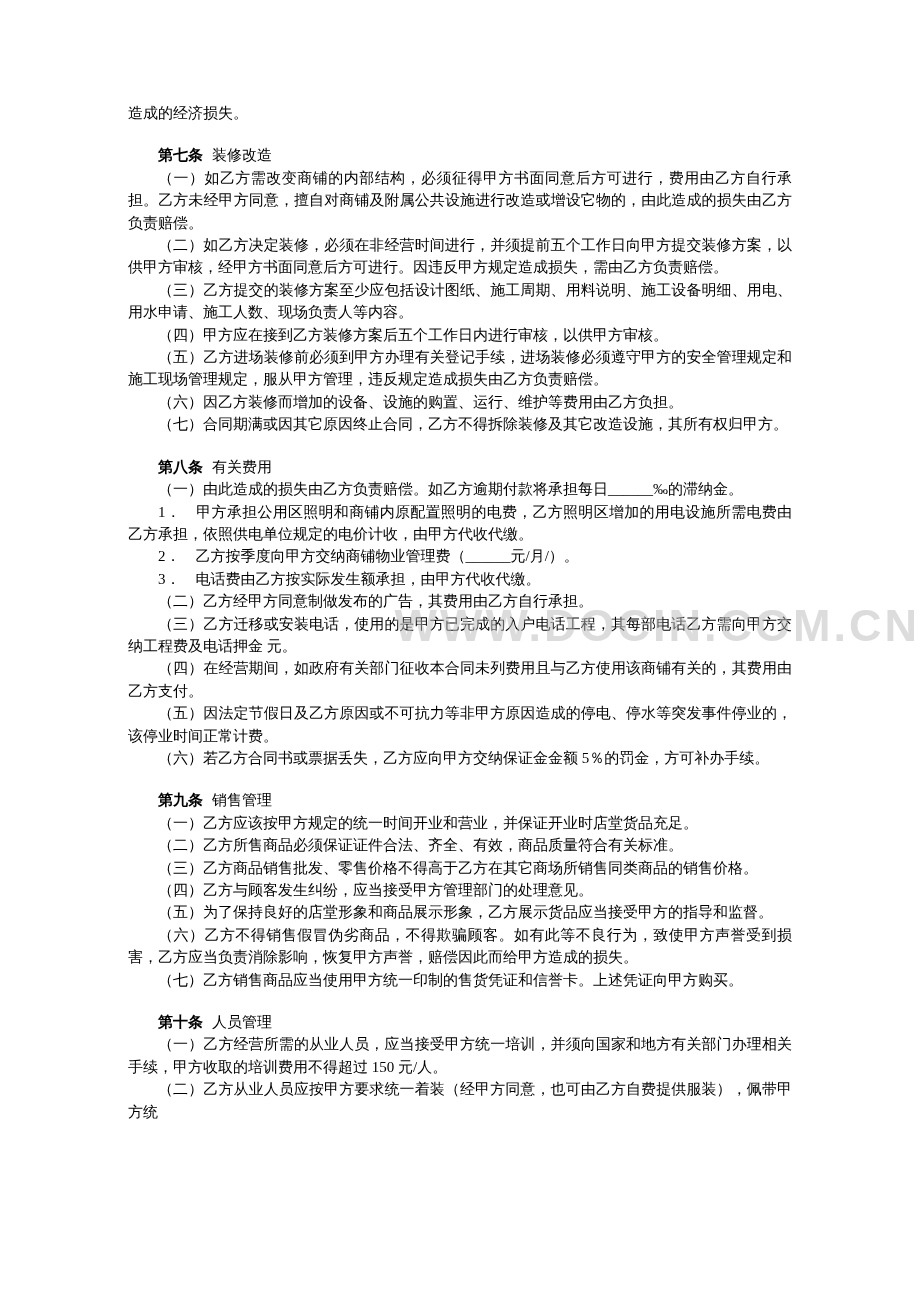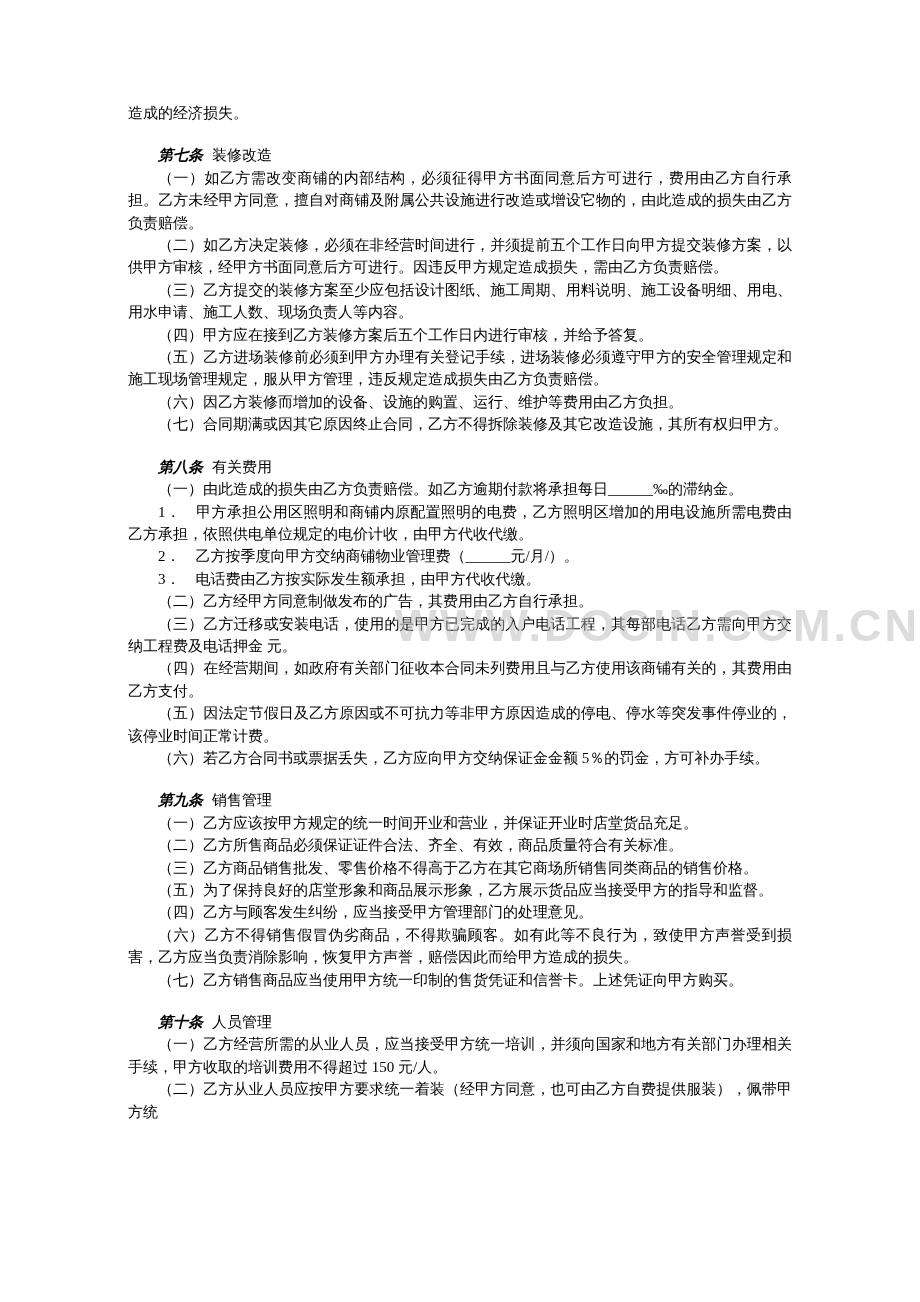--- a/index.html
+++ b/index.html
@@ -24,21 +24,21 @@
   p {
     margin: 0;
     font-size: 15px;
     line-height: 22.4px;
     text-align: justify;
     text-indent: 2em;
     word-break: break-all;
   }
   p.intro { text-indent: 0; }
   p.heading { margin-top: 20px; }
-  .sec-num { font-weight: bold; font-style: italic; }
+  .sec-num { font-weight: bold; }
   .sec-title { margin-left: 0.6em; }
   .watermark {
     position: absolute;
     top: 600px;
     left: 0;
     width: 100%;
     text-align: right;
     font-family: "Liberation Sans", "DejaVu Sans", sans-serif;
     font-size: 45px;
     font-weight: bold;
@@ -54,42 +54,42 @@
 
 <div class="page">
   <div class="content">
 
     <p class="intro">造成的经济损失。</p>
 
     <p class="heading"><span class="sec-num">第七条</span><span class="sec-title">装修改造</span></p>
     <p class="para">（一）如乙方需改变商铺的内部结构，必须征得甲方书面同意后方可进行，费用由乙方自行承担。乙方未经甲方同意，擅自对商铺及附属公共设施进行改造或增设它物的，由此造成的损失由乙方负责赔偿。</p>
     <p class="para">（二）如乙方决定装修，必须在非经营时间进行，并须提前五个工作日向甲方提交装修方案，以供甲方审核，经甲方书面同意后方可进行。因违反甲方规定造成损失，需由乙方负责赔偿。</p>
     <p class="para">（三）乙方提交的装修方案至少应包括设计图纸、施工周期、用料说明、施工设备明细、用电、用水申请、施工人数、现场负责人等内容。</p>
-    <p class="para">（四）甲方应在接到乙方装修方案后五个工作日内进行审核，并给予答复。</p>
+    <p class="para">（四）甲方应在接到乙方装修方案后五个工作日内进行审核，以供甲方审核。</p>
     <p class="para">（五）乙方进场装修前必须到甲方办理有关登记手续，进场装修必须遵守甲方的安全管理规定和施工现场管理规定，服从甲方管理，违反规定造成损失由乙方负责赔偿。</p>
     <p class="para">（六）因乙方装修而增加的设备、设施的购置、运行、维护等费用由乙方负担。</p>
     <p class="para">（七）合同期满或因其它原因终止合同，乙方不得拆除装修及其它改造设施，其所有权归甲方。</p>
 
     <p class="heading"><span class="sec-num">第八条</span><span class="sec-title">有关费用</span></p>
     <p class="para">（一）由此造成的损失由乙方负责赔偿。如乙方逾期付款将承担每日______‰的滞纳金。</p>
     <p class="para">1．　甲方承担公用区照明和商铺内原配置照明的电费，乙方照明区增加的用电设施所需电费由乙方承担，依照供电单位规定的电价计收，由甲方代收代缴。</p>
     <p class="para">2．　乙方按季度向甲方交纳商铺物业管理费（______元/月/）。</p>
     <p class="para">3．　电话费由乙方按实际发生额承担，由甲方代收代缴。</p>
     <p class="para">（二）乙方经甲方同意制做发布的广告，其费用由乙方自行承担。</p>
     <p class="para">（三）乙方迁移或安装电话，使用的是甲方已完成的入户电话工程，其每部电话乙方需向甲方交纳工程费及电话押金 元。</p>
     <p class="para">（四）在经营期间，如政府有关部门征收本合同未列费用且与乙方使用该商铺有关的，其费用由乙方支付。</p>
     <p class="para">（五）因法定节假日及乙方原因或不可抗力等非甲方原因造成的停电、停水等突发事件停业的，该停业时间正常计费。</p>
     <p class="para">（六）若乙方合同书或票据丢失，乙方应向甲方交纳保证金金额 5％的罚金，方可补办手续。</p>
 
     <p class="heading"><span class="sec-num">第九条</span><span class="sec-title">销售管理</span></p>
     <p class="para">（一）乙方应该按甲方规定的统一时间开业和营业，并保证开业时店堂货品充足。</p>
     <p class="para">（二）乙方所售商品必须保证证件合法、齐全、有效，商品质量符合有关标准。</p>
     <p class="para">（三）乙方商品销售批发、零售价格不得高于乙方在其它商场所销售同类商品的销售价格。</p>
+    <p class="para">（四）乙方与顾客发生纠纷，应当接受甲方管理部门的处理意见。</p>
     <p class="para">（五）为了保持良好的店堂形象和商品展示形象，乙方展示货品应当接受甲方的指导和监督。</p>
-    <p class="para">（四）乙方与顾客发生纠纷，应当接受甲方管理部门的处理意见。</p>
     <p class="para">（六）乙方不得销售假冒伪劣商品，不得欺骗顾客。如有此等不良行为，致使甲方声誉受到损害，乙方应当负责消除影响，恢复甲方声誉，赔偿因此而给甲方造成的损失。</p>
     <p class="para">（七）乙方销售商品应当使用甲方统一印制的售货凭证和信誉卡。上述凭证向甲方购买。</p>
 
     <p class="heading"><span class="sec-num">第十条</span><span class="sec-title">人员管理</span></p>
     <p class="para">（一）乙方经营所需的从业人员，应当接受甲方统一培训，并须向国家和地方有关部门办理相关手续，甲方收取的培训费用不得超过 150 元/人。</p>
     <p class="para">（二）乙方从业人员应按甲方要求统一着装（经甲方同意，也可由乙方自费提供服装），佩带甲方统</p>
 
   </div>
 
   <div class="watermark">WWW.DOCIN.COM.CN</div>

